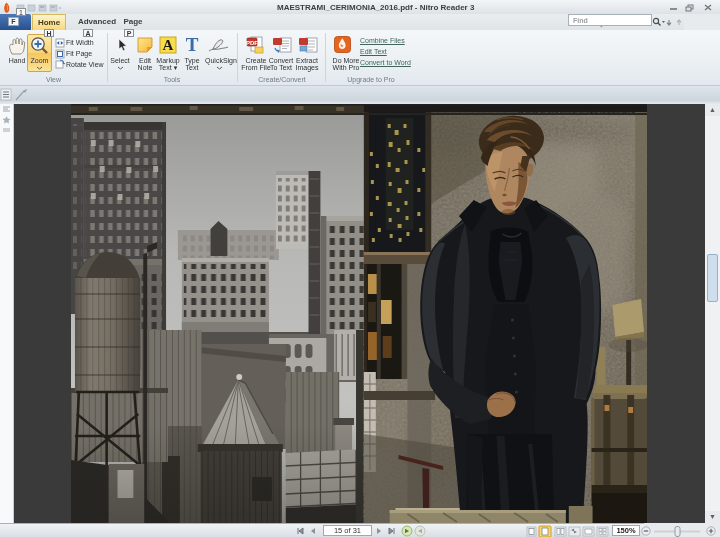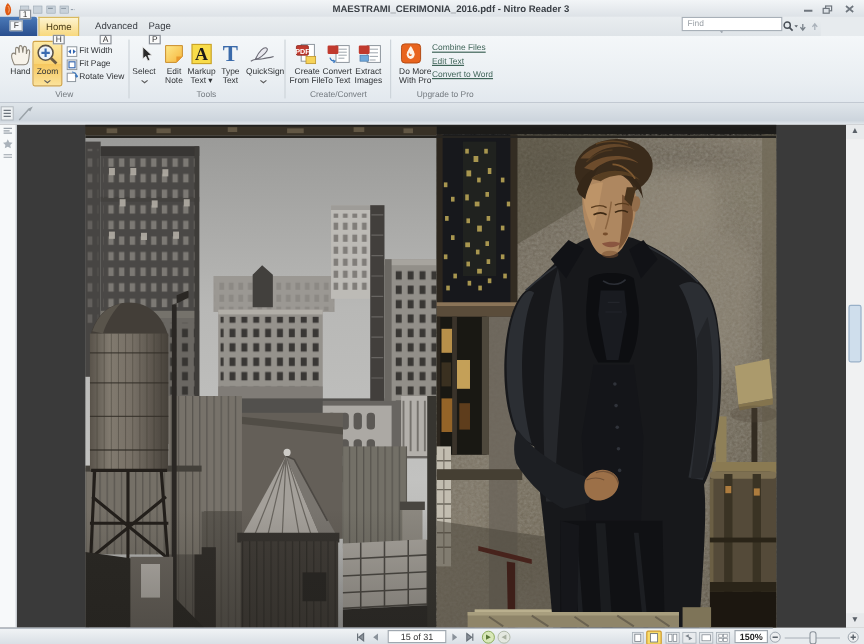--- a/index.html
+++ b/index.html
@@ -5,21 +5,21 @@
 * { margin:0; padding:0; box-sizing:border-box; }
 html,body { width:720px; height:537px; overflow:hidden; font-family:"Liberation Sans",sans-serif; }
 #app { position:relative; width:720px; height:537px; background:#e7ebee; }
 
 #titlebar { position:absolute; left:0; top:0; width:720px; height:14px;
   background:linear-gradient(#f2f5f7,#dde2e7); }
 #title { position:absolute; left:277px; top:3px;
   font-size:8px; font-weight:bold; color:#3a3f45; letter-spacing:0;}
 
 #tabrow { position:absolute; left:0; top:14px; width:684px; height:16px;
-  background:linear-gradient(#e9edf0,#dfe4e8); }
+  background:linear-gradient(#e9edf0,#dfe4e8);font-weight:bold; }
 #filebtn { position:absolute; left:0; top:0; width:31px; height:16px;
   background:linear-gradient(#4a79b8,#2a4f8e); border-radius:0 2px 0 0; }
 #filebtn .ft { position:absolute; left:8px; top:3px; width:11px; height:9px; background:#f5f8fa;
   border:1px solid #9aa4ae; font-size:7px; color:#333; text-align:center; line-height:8px; }
 .tab { position:absolute; top:0; height:16px; font-size:8px; color:#3c4046; text-align:center; }
 #tab-home { left:32px; width:34px; background:linear-gradient(#fdf3cf,#f8d87e);
   border:1px solid #d9b95e; border-bottom:none; line-height:15px; color:#4a3c16; }
 #tab-adv { left:64px; width:44px; line-height:15px;margin-left:11px; }
 #tab-help { left:120px; width:26px; line-height:15px; }
 .keytip { position:absolute; background:#fafafa; border:1px solid #8a9098; font-size:7px;

